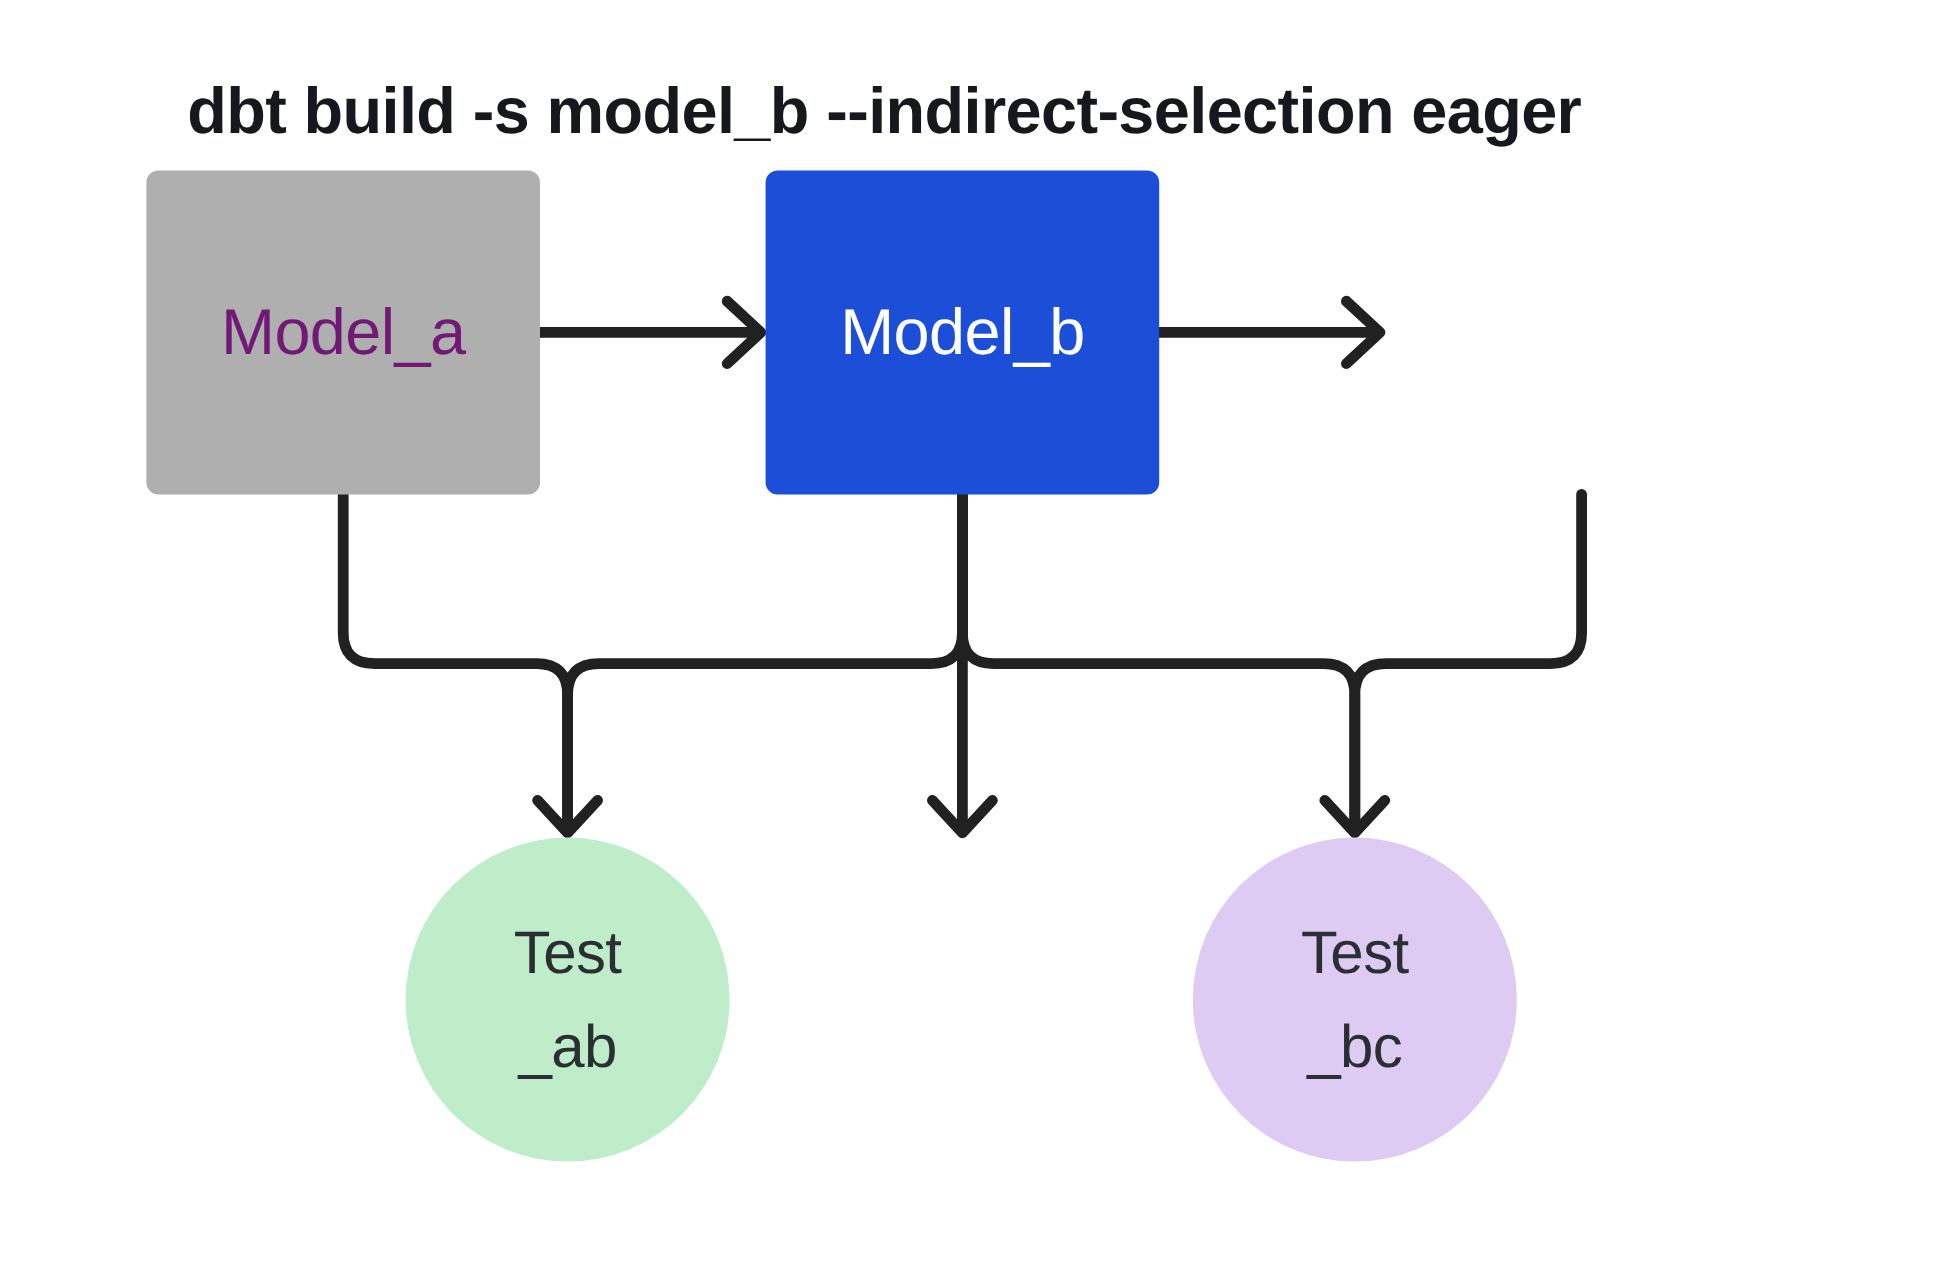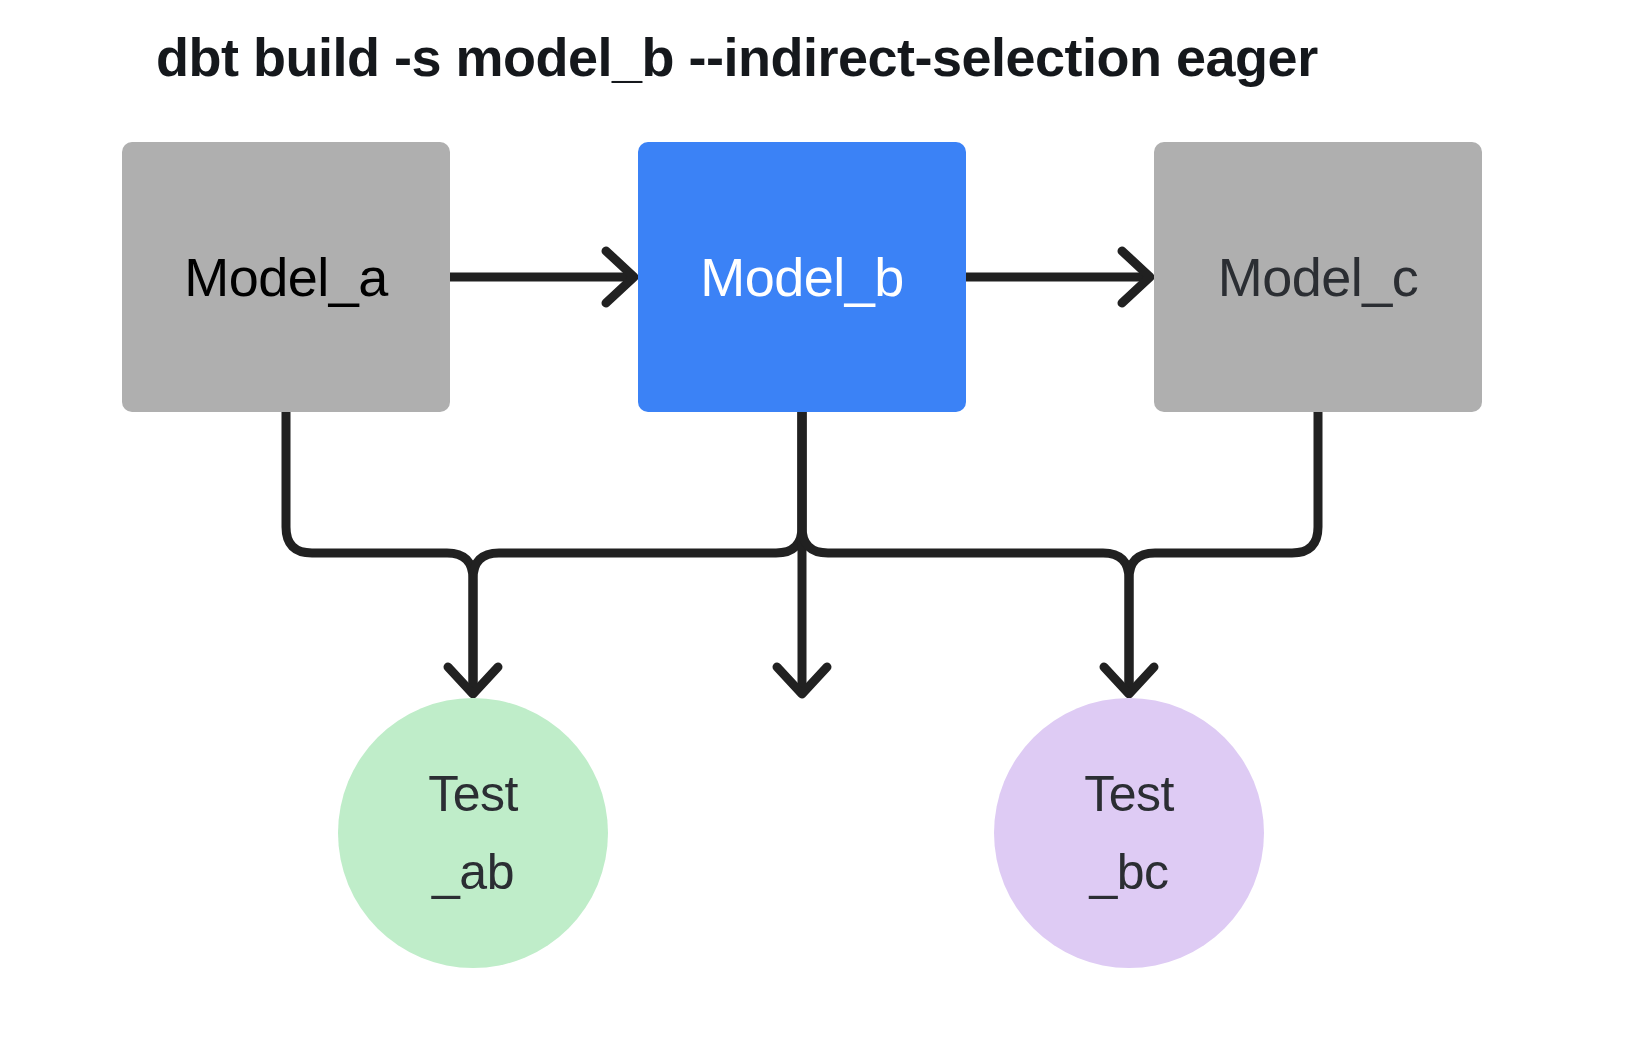--- a/index.html
+++ b/index.html
@@ -88,33 +88,30 @@
       <path d="M802 412 V527 Q802 553 828 553 H1103 Q1129 553 1129 579 V686"></path>
 
       <path d="M1318 412 V527 Q1318 553 1292 553 H1155 Q1129 553 1129 579 V686"></path>
 
       <path d="M448 667 L473 694 L498 667"></path>
       <path d="M777 667 L802 694 L827 667"></path>
       <path d="M1104 667 L1129 694 L1154 667"></path>
     </g>
   </svg>
 
-  <div class="title" style="color: rgb(21, 24, 28);">dbt build -s model_b --indirect-selection eager</div>
+  <div class="title" style="color: rgb(21, 24, 28); margin-top: 36px;">dbt build -s model_b --indirect-selection eager</div>
 
-  <div class="model" id="model-a" style="background: rgb(175, 175, 175); color: #000000; text-align: right;">
+  <div class="model" id="model-a" style="background: rgb(175, 175, 175); color: #701a75; text-align: right;">
     <span>Model_a</span>
   </div>
 
-  <div class="model" id="model-b" style="background: #3b82f6; color: rgb(255, 255, 255);">
+  <div class="model" id="model-b" style="background: #1d4ed8; color: rgb(255, 255, 255);">
     <span>Model_b</span>
   </div>
 
-  <div class="model" id="model-c" style="background: rgb(175, 175, 175); color: rgb(43, 46, 51);">
-    <span>Model_c</span>
-  </div>
 
   <div class="test" id="test-ab" style="background: rgb(191, 237, 201); color: rgb(43, 46, 51);">
     <span>Test</span>
     <span>_ab</span>
   </div>
 
 
   <div class="test" id="test-bc" style="background: rgb(222, 203, 244); color: rgb(43, 46, 51);">
     <span>Test</span>
     <span>_bc</span>

